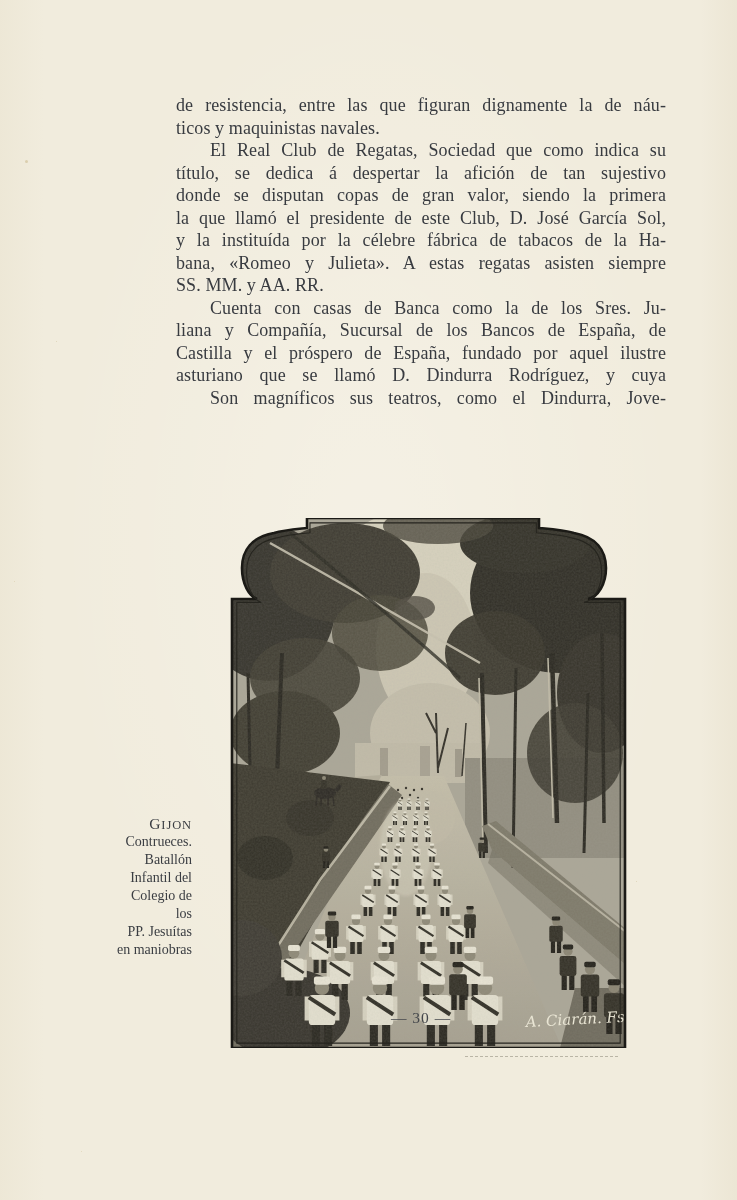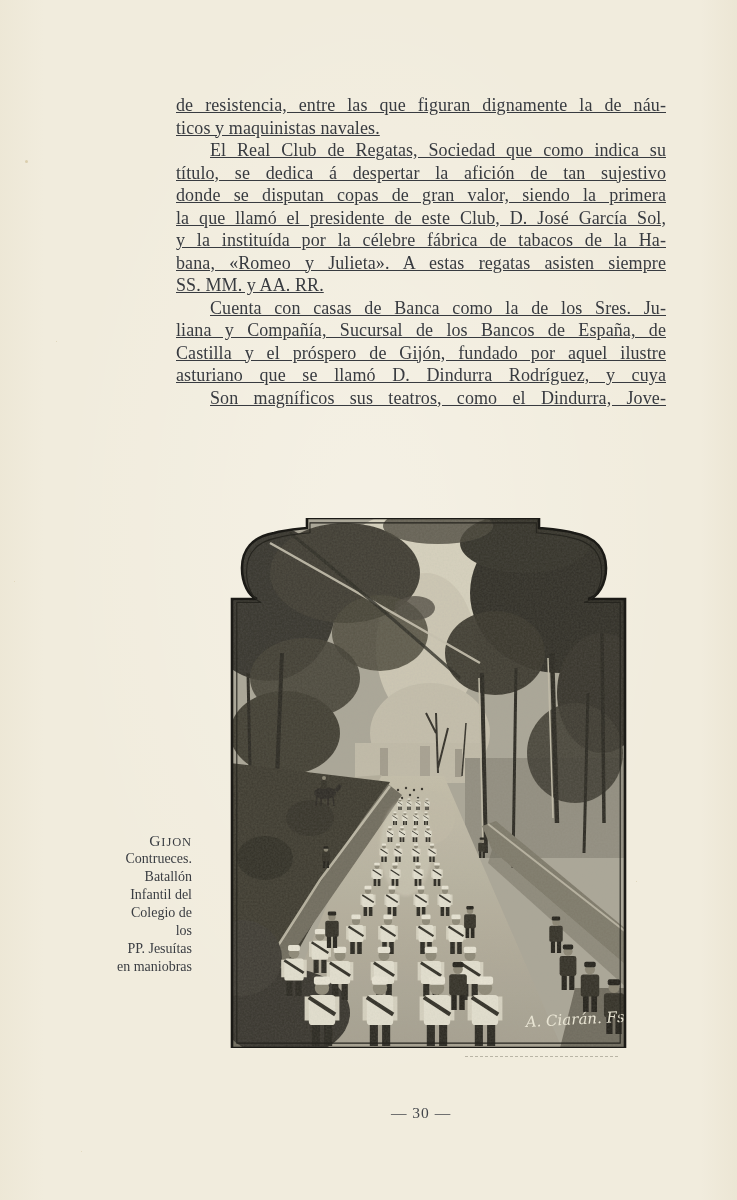--- a/index.html
+++ b/index.html
@@ -19,34 +19,34 @@
                 -12px 420px 0 -1px rgba(165,135,60,.22),
                 610px 720px 0 -1px rgba(165,135,60,.25),
                 660px 1080px 0 0 rgba(165,135,60,.2),
                 55px 990px 0 -1px rgba(165,135,60,.22),
                 235px 30px 0 -1px rgba(165,135,60,.2);
     left:25px;top:160px;}
   .text-block{
     position:absolute;left:176px;top:94px;width:490px;
     font-size:18px;line-height:22.5px;letter-spacing:.1px;
   }
-  .line{text-align:justify;text-align-last:justify;height:22.5px;overflow:visible;text-decoration:underline;}
+  .line{text-align:justify;text-align-last:justify;height:22.5px;overflow:visible;}
   .line.last{text-align-last:left;}
   .line.indent{text-indent:34px;}
   .caption{
-    position:absolute;left:70px;top:832px;width:122px;
+    position:absolute;left:70px;top:815px;width:122px;
     text-align:right;font-size:14px;line-height:18px;color:#3a3d42;
   }
   .caption .cap-line{height:18px;}
   .caption .cap-sc{font-size:12.5px;letter-spacing:.9px;}
   .caption .cap-sc::first-letter{font-size:15.5px;}
   .photo{position:absolute;left:230px;top:518px;width:397px;height:530px;}
   .photo svg{display:block;width:397px;height:530px;}
   .page-number{
-    position:absolute;left:176px;top:1104px;width:490px;
+    position:absolute;left:176px;top:1009px;width:490px;
     text-align:center;font-size:15.5px;letter-spacing:1px;color:#43464b;
   }
   .artifact-line{
     position:absolute;left:465px;top:1056px;width:153px;height:0;
     border-top:1.5px dashed rgba(120,115,100,.45);
   }
 </style>
 </head>
 <body>
 
@@ -58,21 +58,21 @@
   <div class="line last">ticos y maquinistas navales.</div>
   <div class="line indent">El Real Club de Regatas, Sociedad que como indica su</div>
   <div class="line">título, se dedica á despertar la afición de tan sujestivo</div>
   <div class="line">donde se disputan copas de gran valor, siendo la primera</div>
   <div class="line">la que llamó el presidente de este Club, D. José García Sol,</div>
   <div class="line">y la instituída por la célebre fábrica de tabacos de la Ha-</div>
   <div class="line">bana, «Romeo y Julieta». A estas regatas asisten siempre</div>
   <div class="line last">SS. MM. y AA. RR.</div>
   <div class="line indent">Cuenta con casas de Banca como la de los Sres. Ju-</div>
   <div class="line">liana y Compañía, Sucursal de los Bancos de España, de</div>
-  <div class="line">Castilla y el próspero de Gijón, fundado por aquel ilustre</div>
+  <div class="line">Castilla y el próspero de España, fundado por aquel ilustre</div>
   <div class="line">asturiano que se llamó D. Dindurra Rodríguez, y cuya</div>
   <div class="line indent">Son magníficos sus teatros, como el Dindurra, Jove-</div>
 </div>
 
 <div class="caption">
   <div class="cap-line cap-sc">GIJON</div>
   <div class="cap-line">Contrueces.</div>
   <div class="cap-line">Batallón</div>
   <div class="cap-line">Infantil del</div>
   <div class="cap-line">Colegio de</div>

